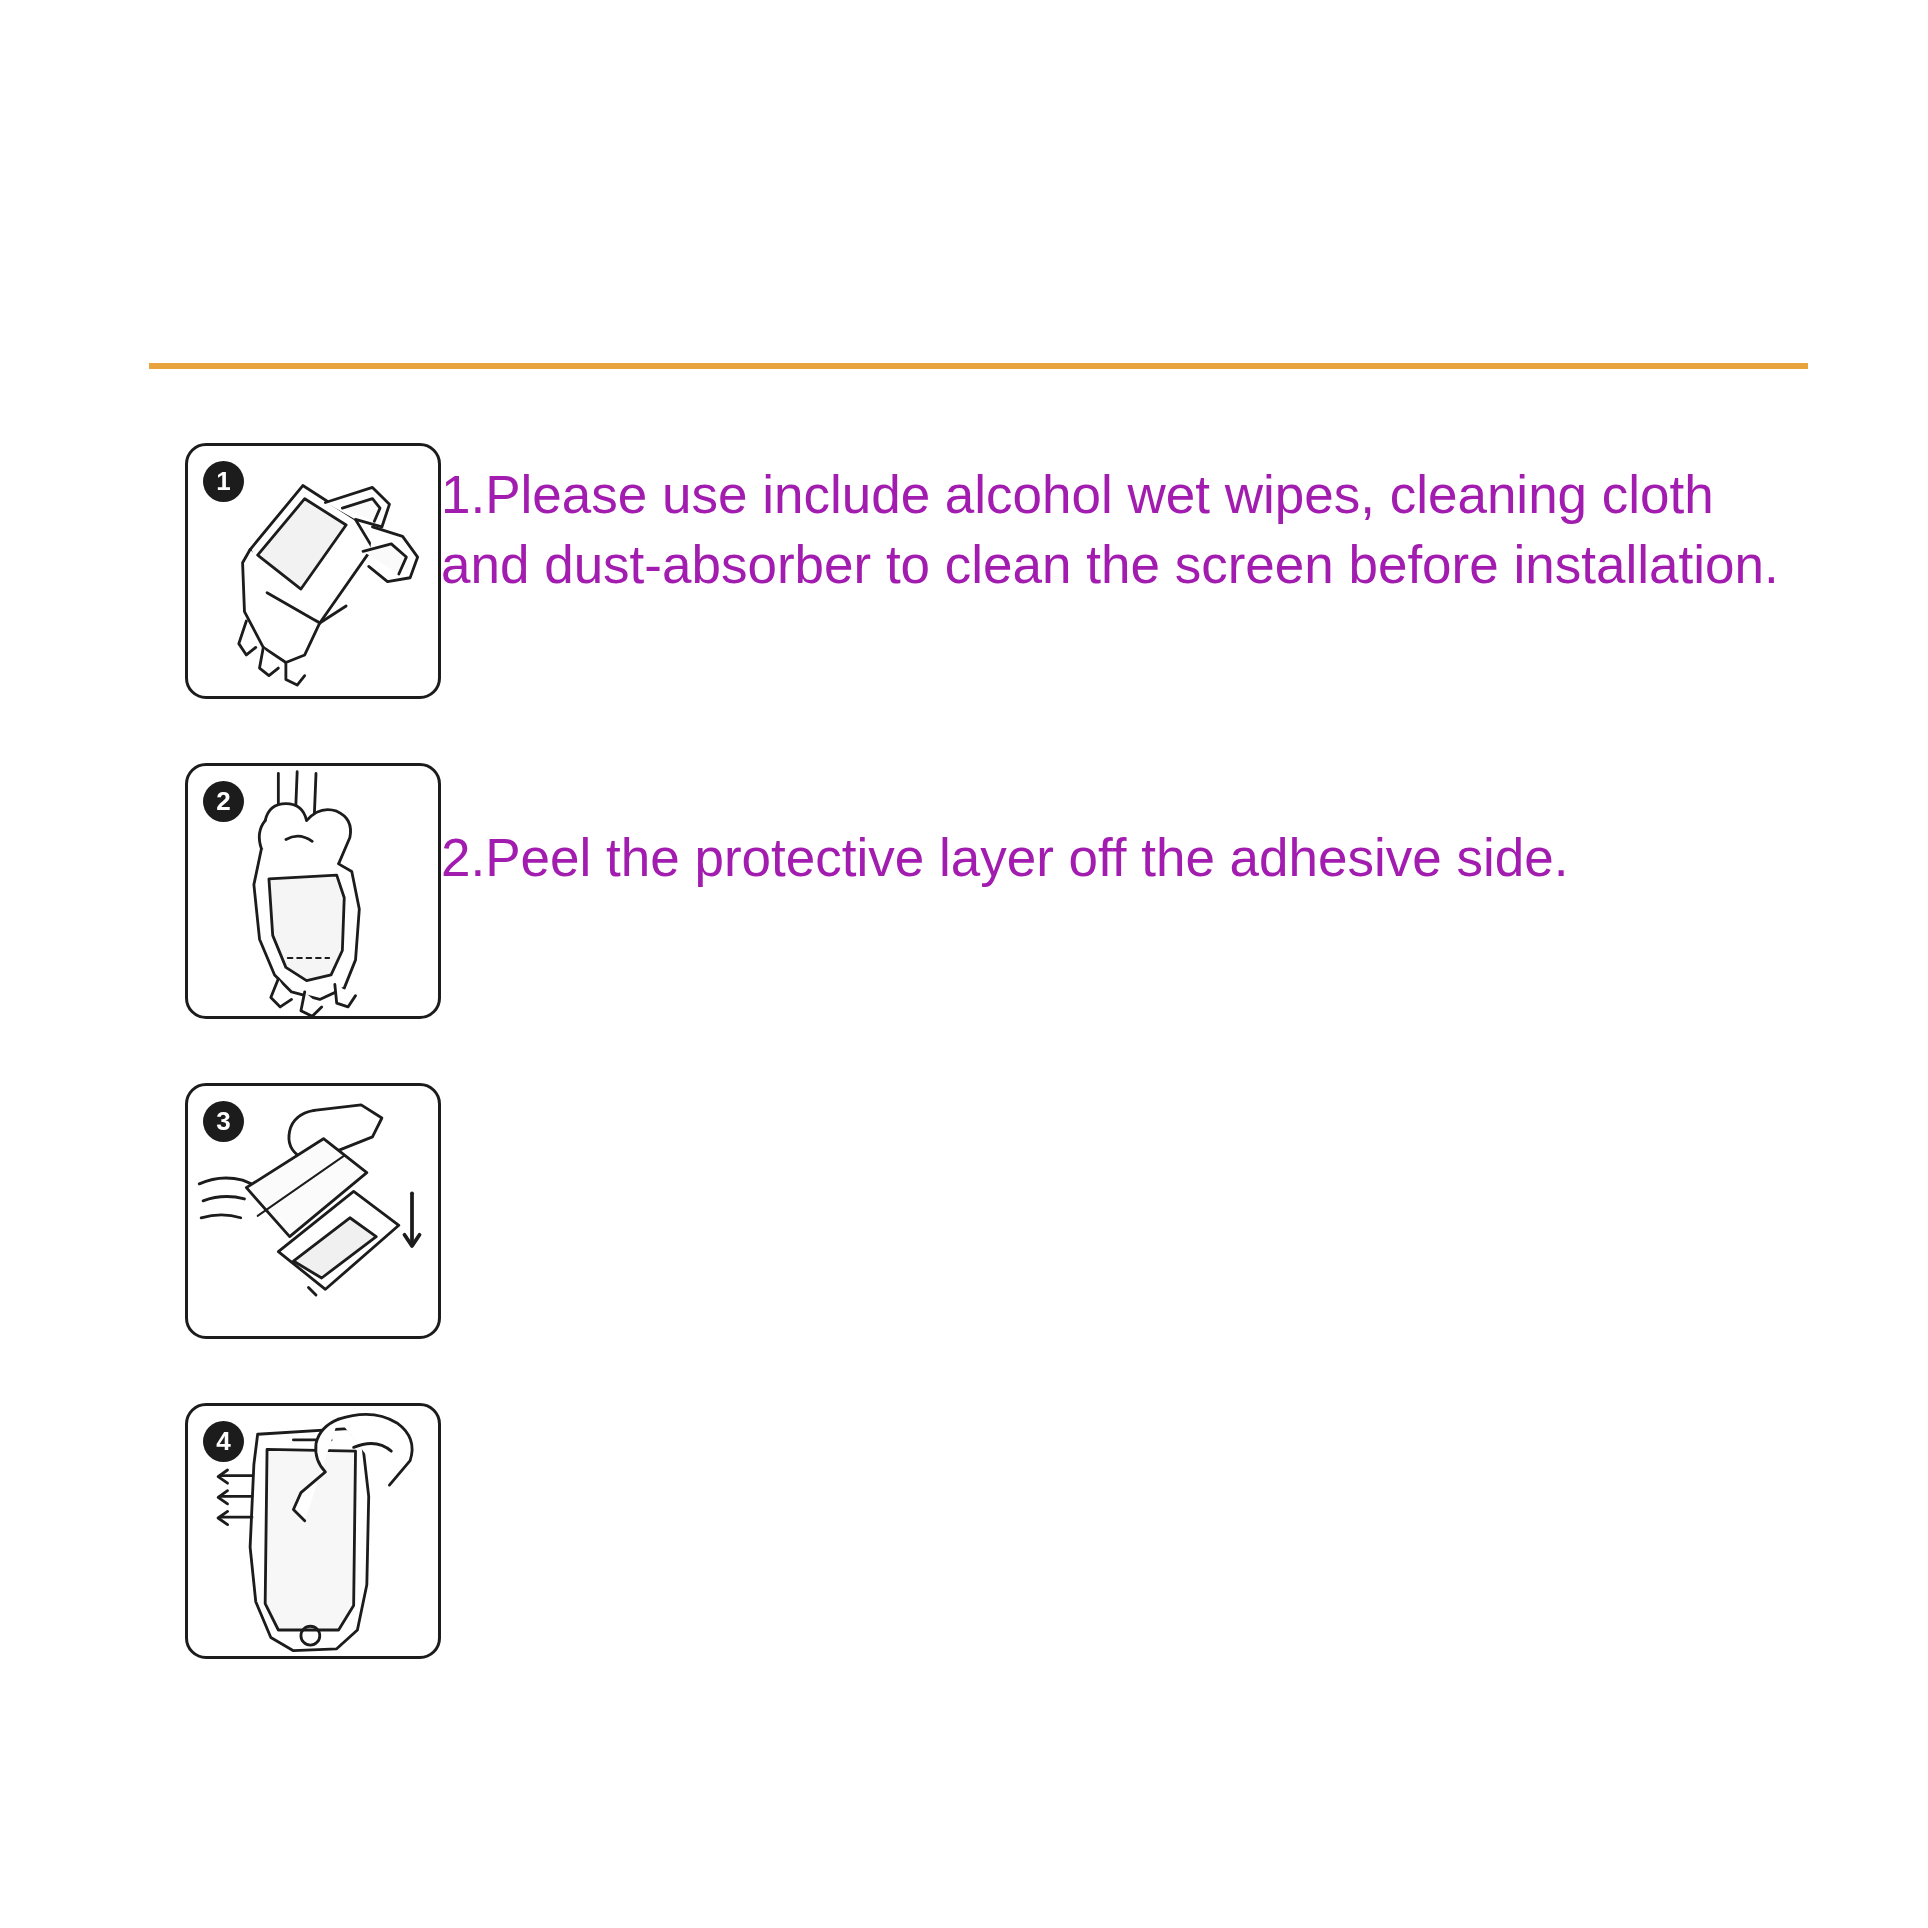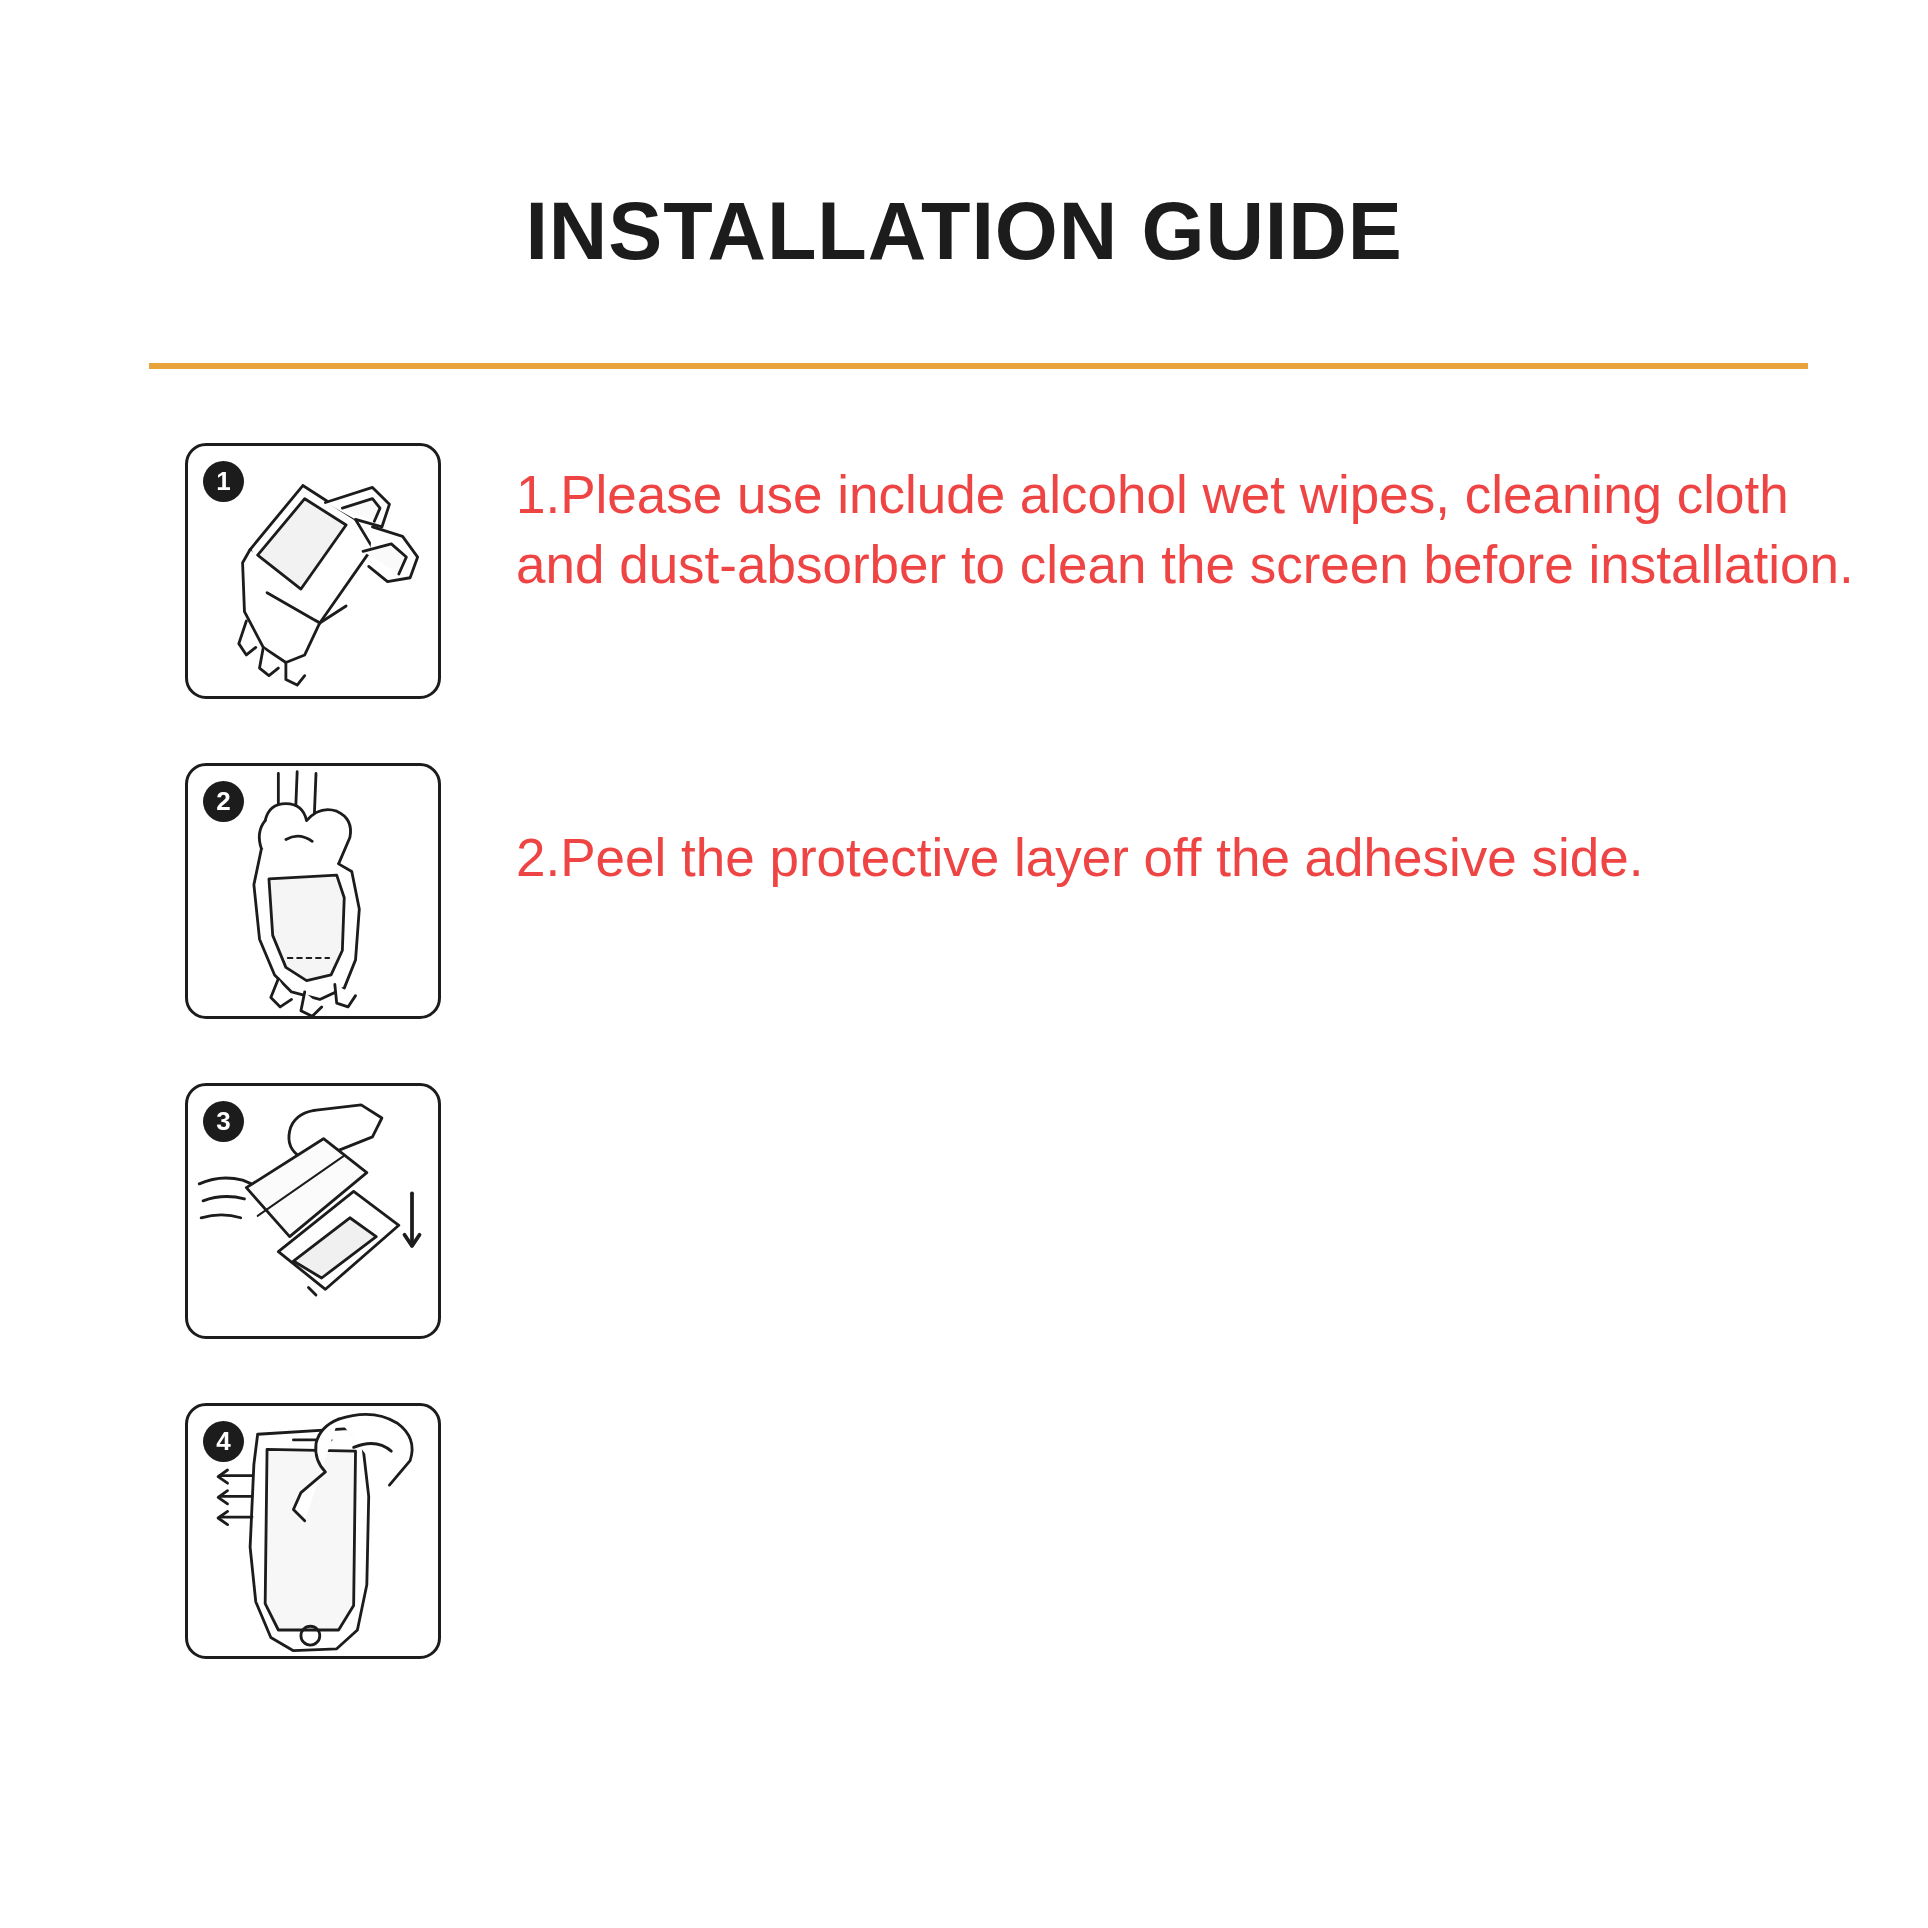--- a/index.html
+++ b/index.html
@@ -83,37 +83,35 @@
     font-family: "Liberation Sans", sans-serif;
   }
   .thumb svg {
     position: absolute;
     top: 0;
     left: 0;
     width: 256px;
     height: 256px;
   }
   .text {
-    padding-left: 75px;
     padding-top: 17px;
     font-size: 53px;
     line-height: 1.33;
-    color: #ef4444;
+    color: #a21caf;
     max-width: 1347px;
     font-family: "Liberation Sans", sans-serif;
   }
   .step-2 .text, .step-4 .text { padding-top: 60px; }
   .step-3 .text { padding-top: 38px; }
 </style>
 </head>
 <body>
 
 <div class="page">
 
-  <div class="title">INSTALLATION GUIDE</div>
   <div class="rule"></div>
 
   <div class="steps">
 
     <div class="step step-1">
       <div class="thumb">
         <div class="badge">1</div>
         <svg viewBox="0 0 272 272">
           <g fill="none" stroke="#1c1c1c" stroke-width="3" stroke-linejoin="round" stroke-linecap="round">
             <path d="M66 110 L122 42 L178 78 L196 108 L140 188 L84 156 Z" fill="#ffffff"></path>

